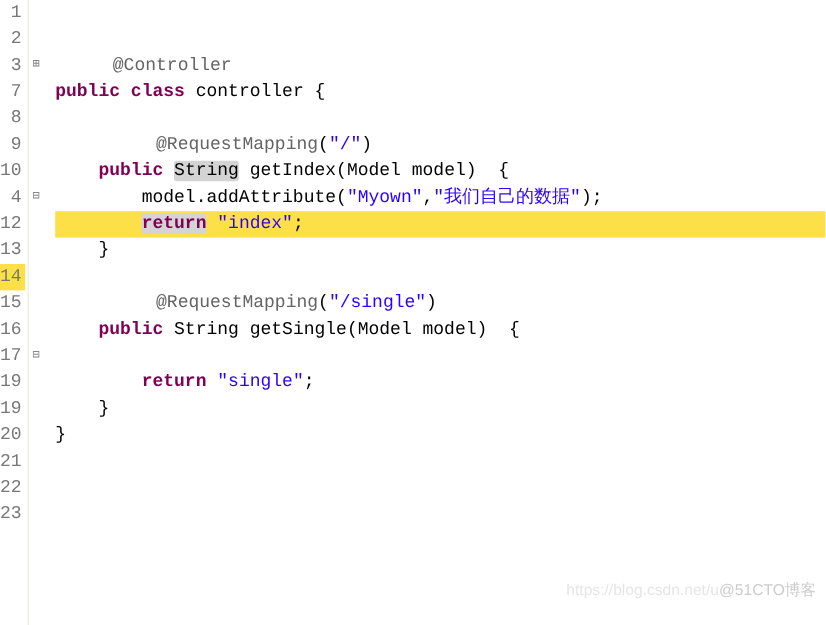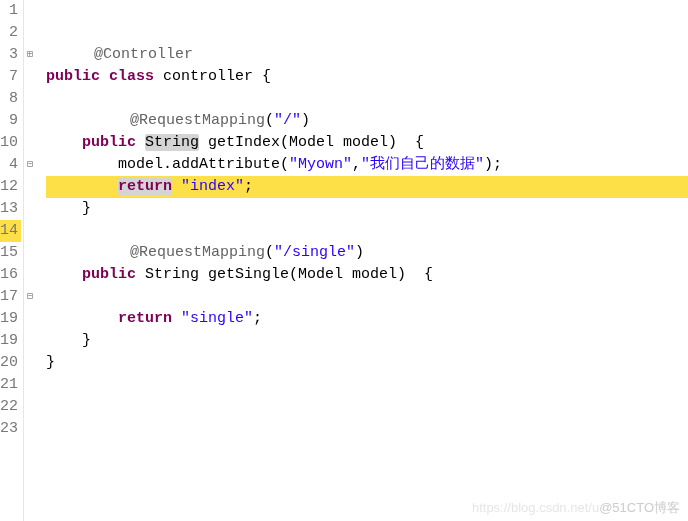--- a/index.html
+++ b/index.html
@@ -73,21 +73,21 @@
     .cursor-box {
       display: inline-block;
       border: 1px solid #666;
       width: 8px;
       height: 16px;
       vertical-align: middle;
       margin-left: 2px;
     }
     .watermark {
       position: absolute;
-      bottom: 4px;
+      bottom: 20px;
       right: 8px;
       color: #cccccc;
       font-size: 13px;
       font-family: sans-serif;
       pointer-events: none;
     }
     .watermark .faint { opacity: 0.5; }
   </style>
 </head>
 <body>

